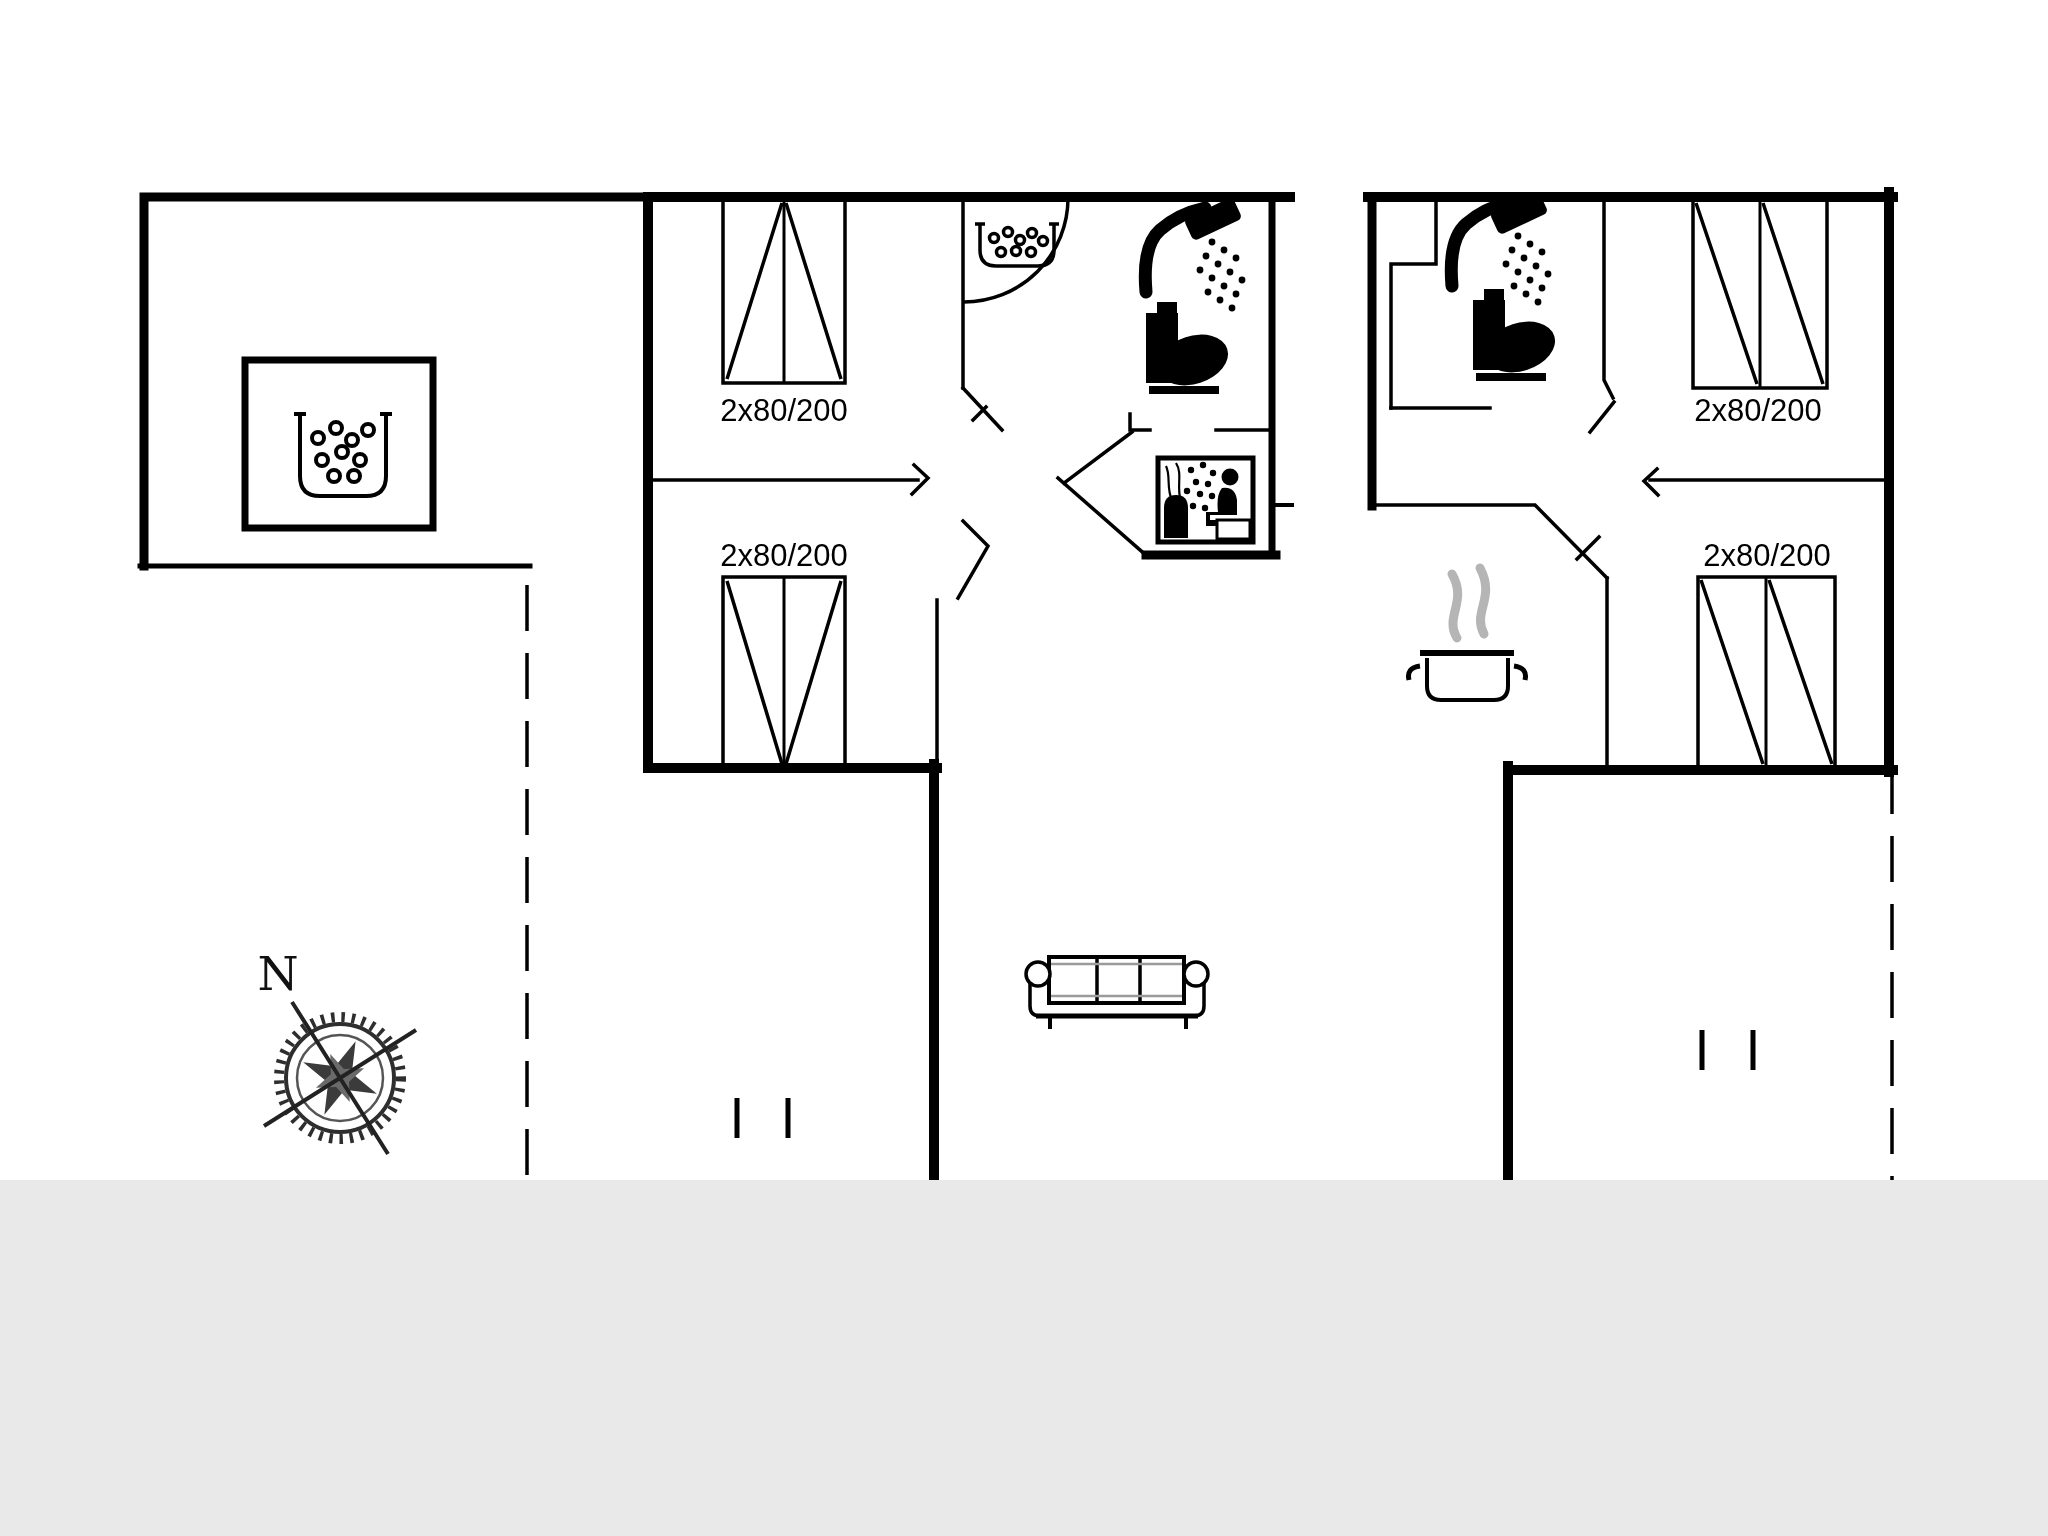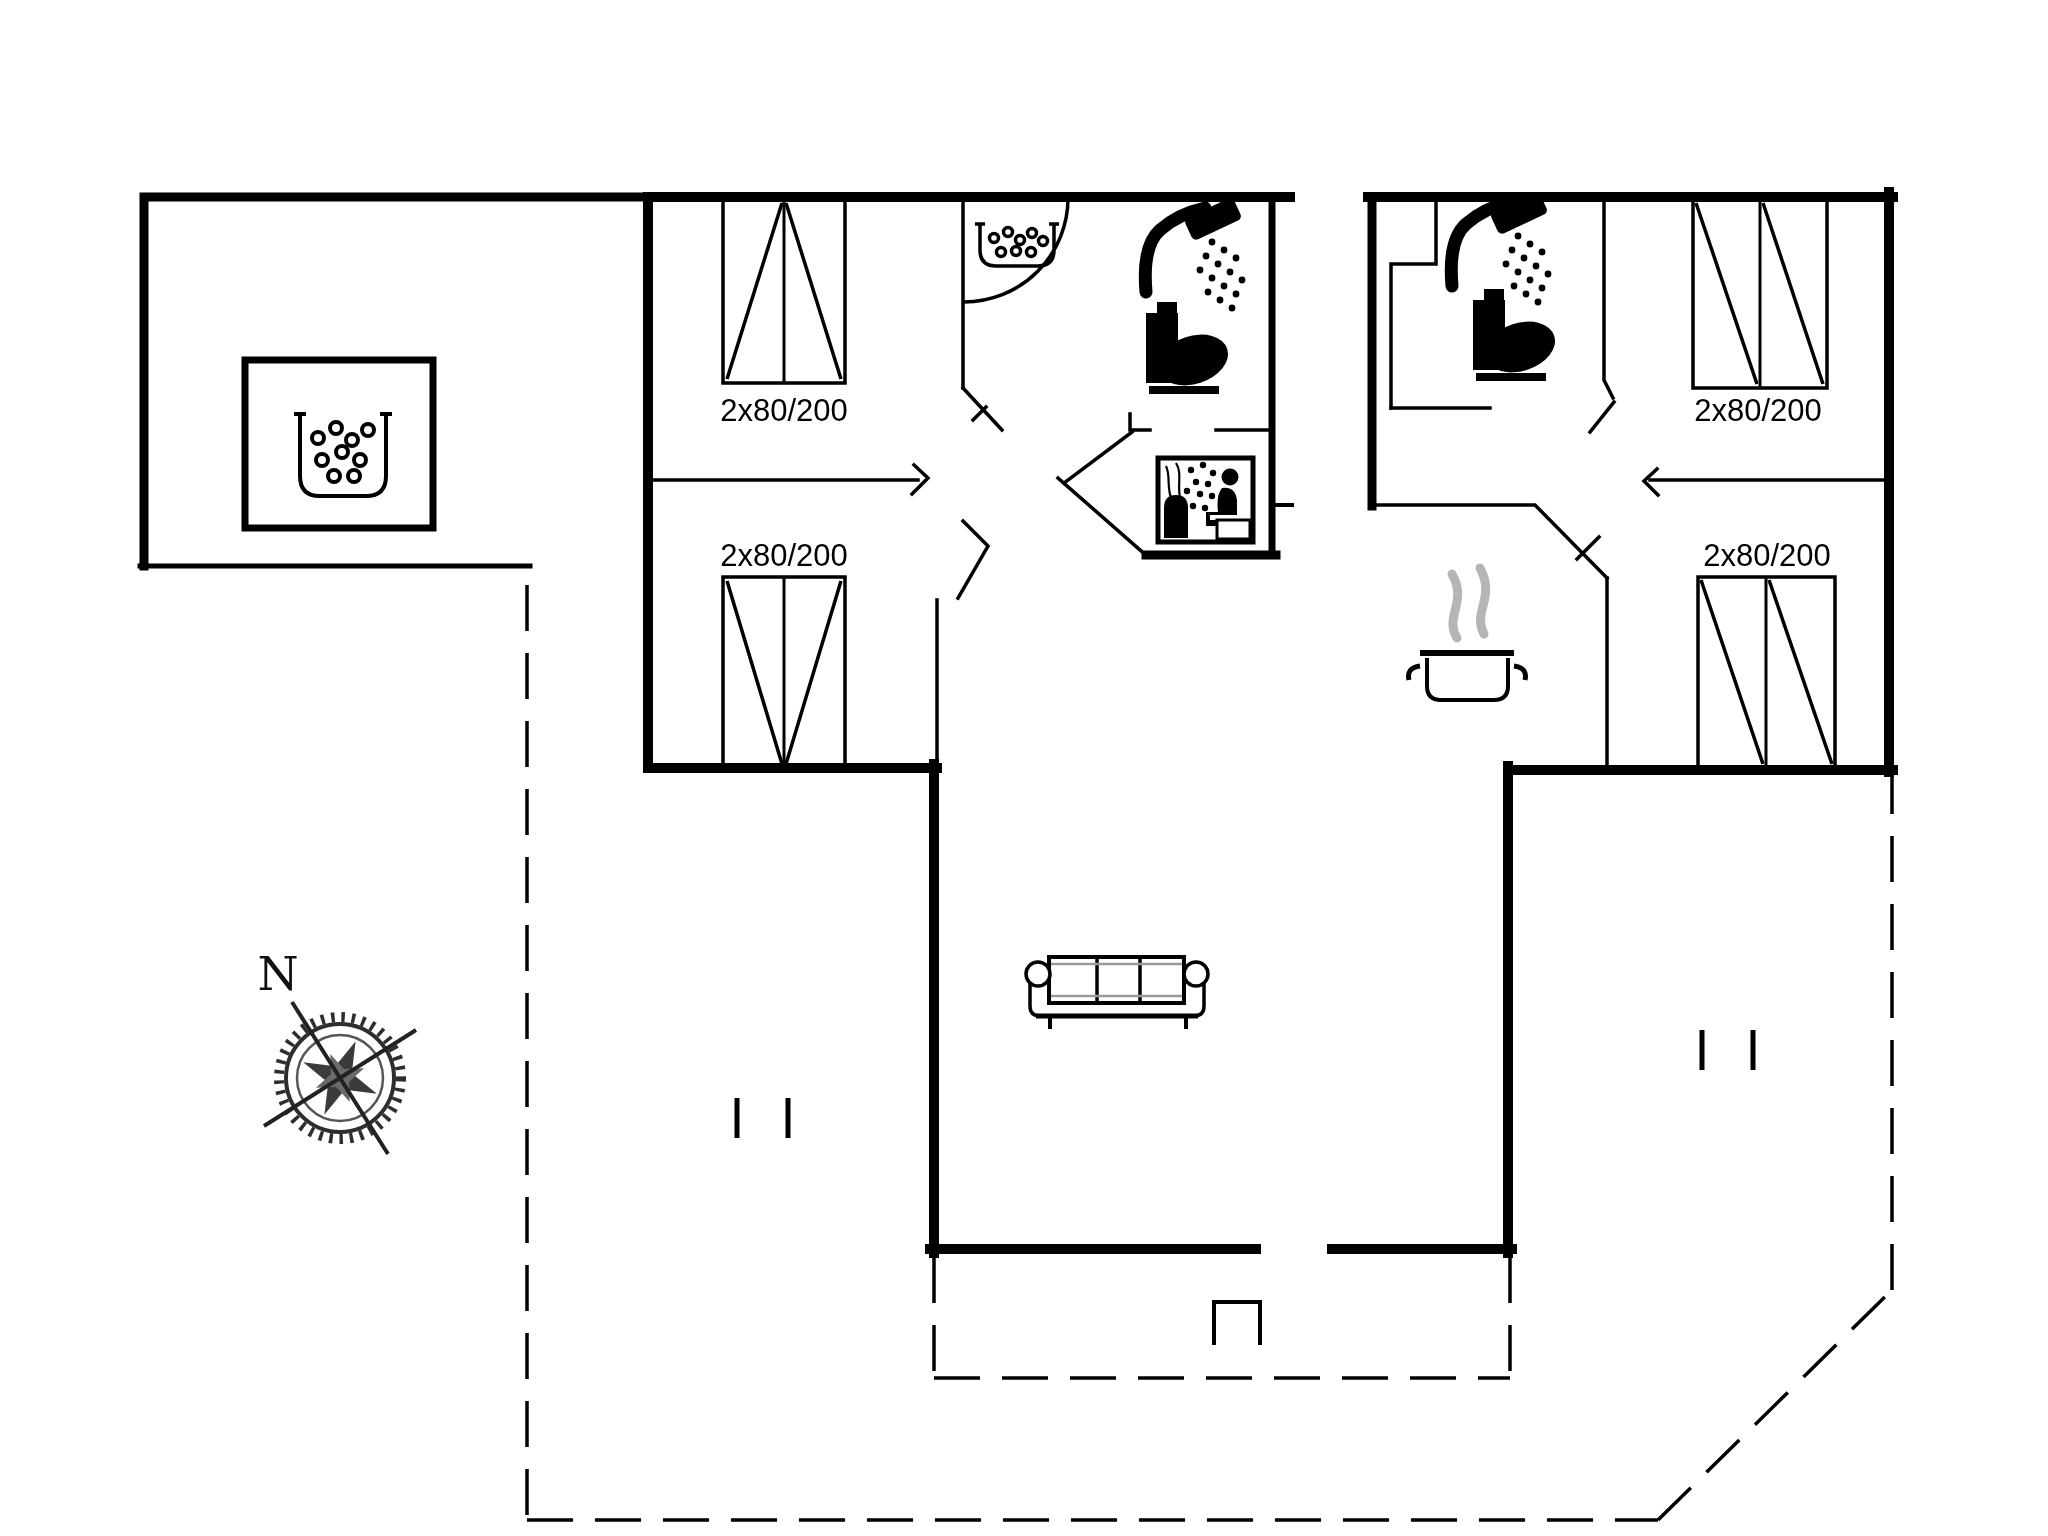--- a/index.html
+++ b/index.html
@@ -1,18 +1,18 @@
 <!DOCTYPE html>
 <html><head>
 <meta charset="utf-8">
 <style>
   html,body{margin:0;padding:0;background:#e9e9e9;}
   .canvas{
     position:relative;
-    width:2048px;height:1536px;
+    width:2048px;height:1180px;
     background:#ffffff;
     font-family:"Liberation Sans", sans-serif;
     overflow:hidden;
   }
   svg{display:block;}
   .bed-label{
     font-family:"Liberation Sans", sans-serif;
     font-size:31px;
     fill:#000000;
     text-anchor:middle;

